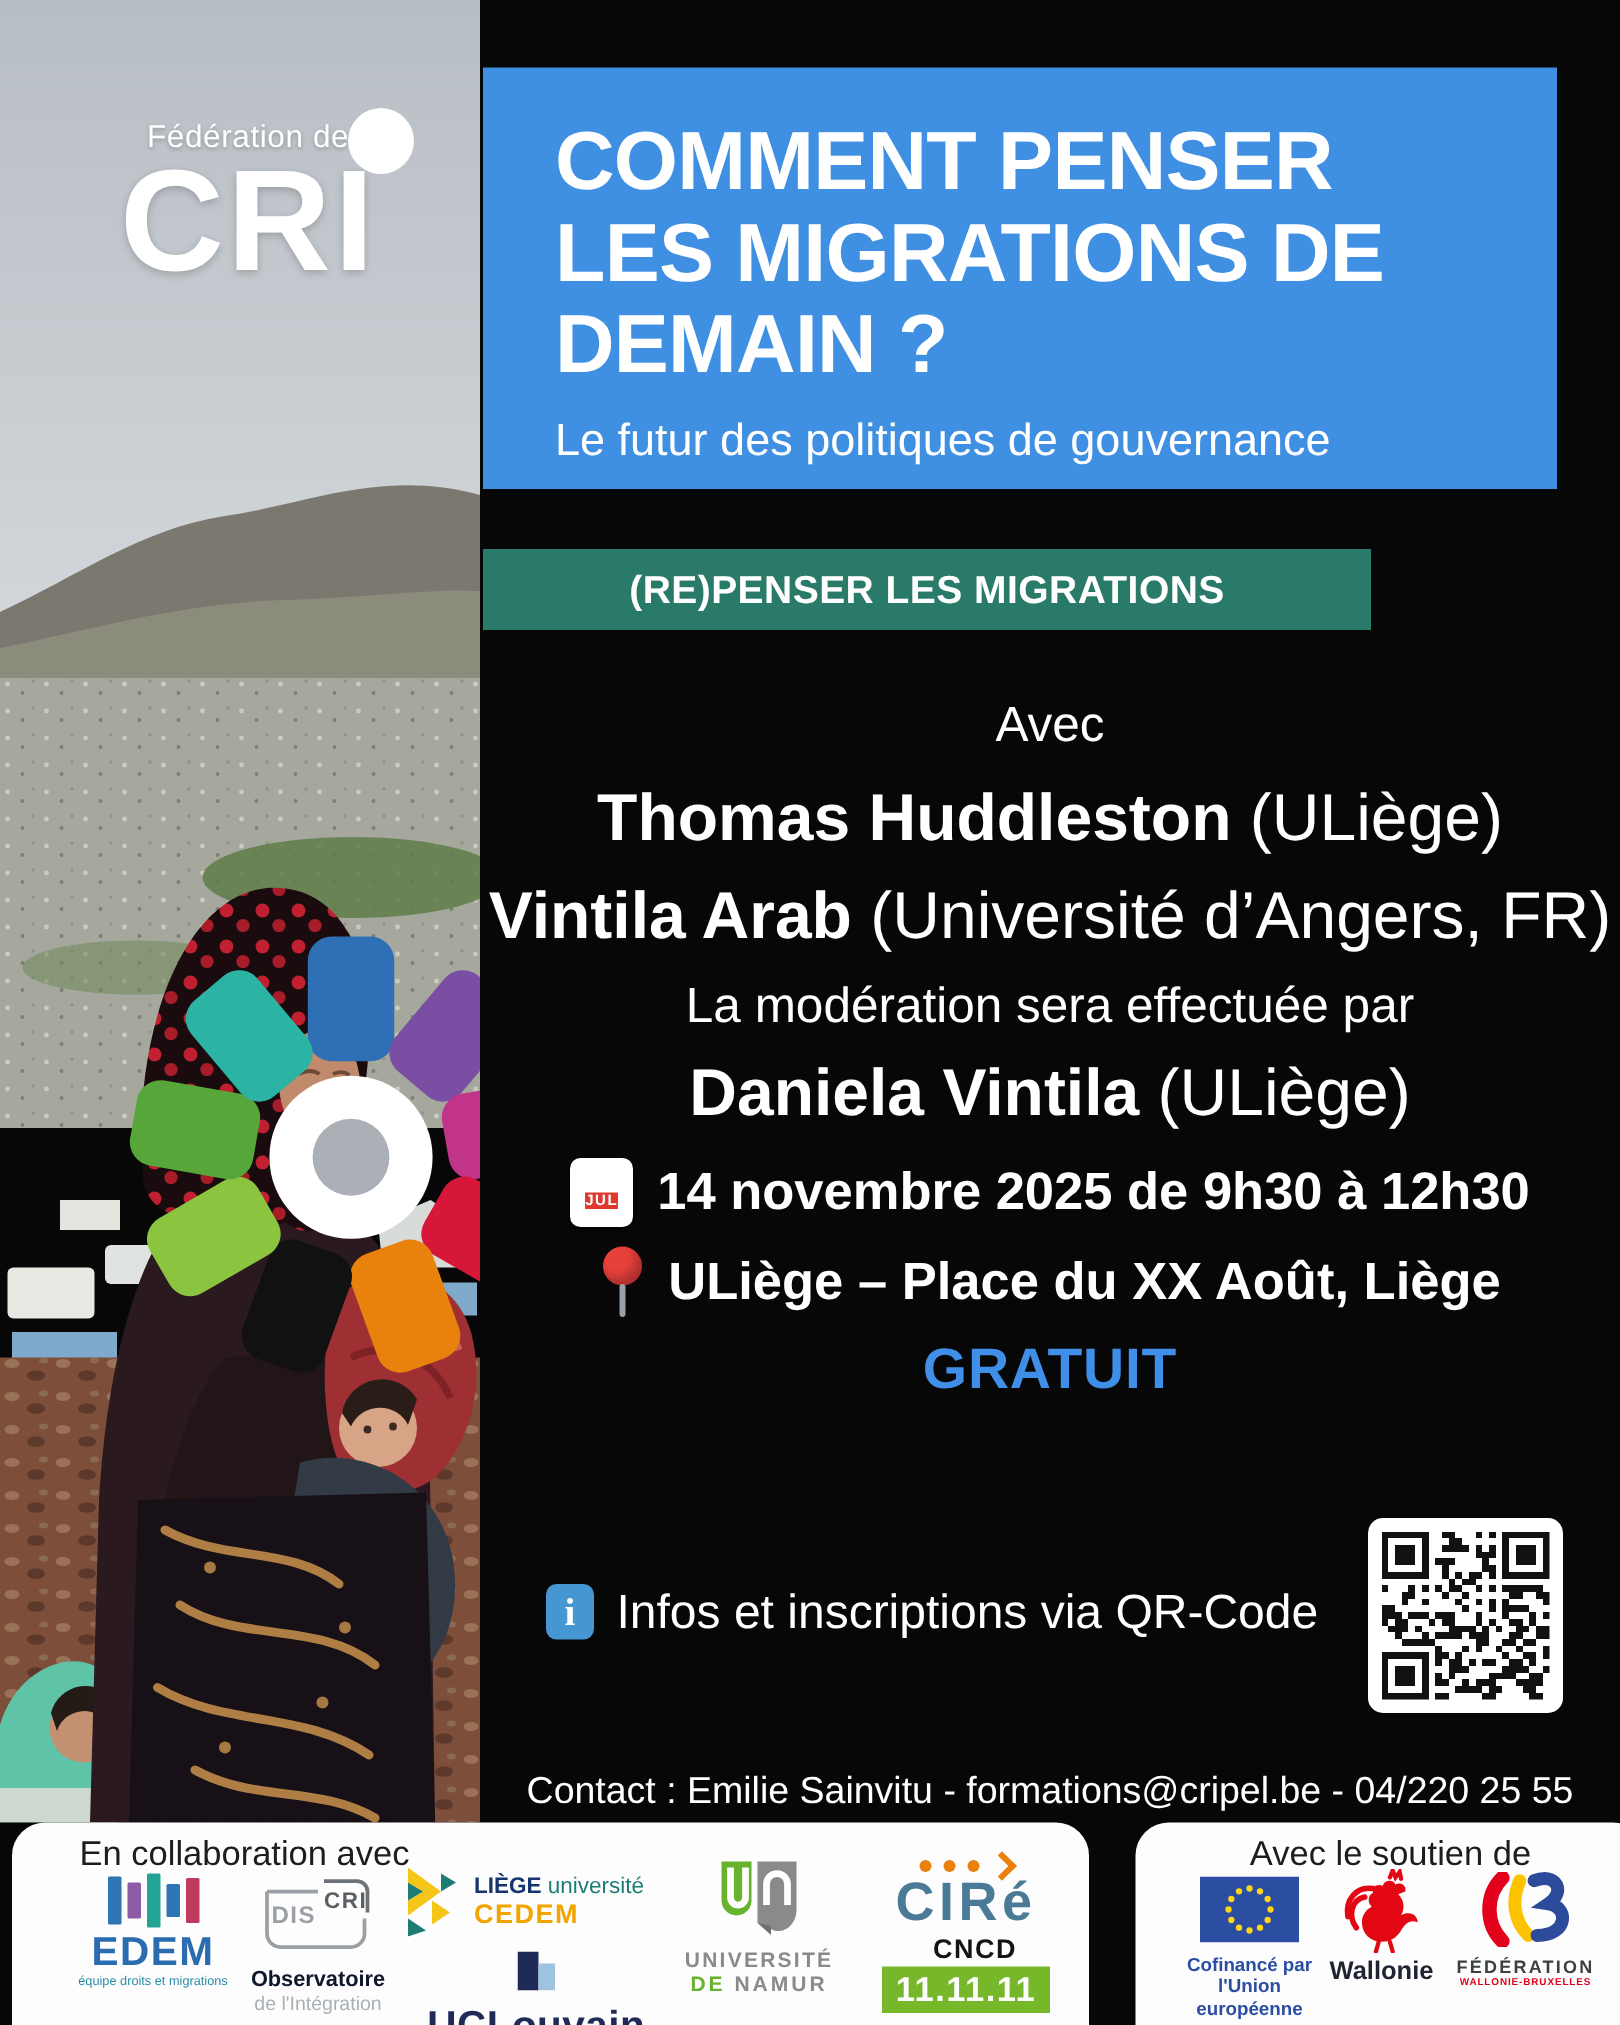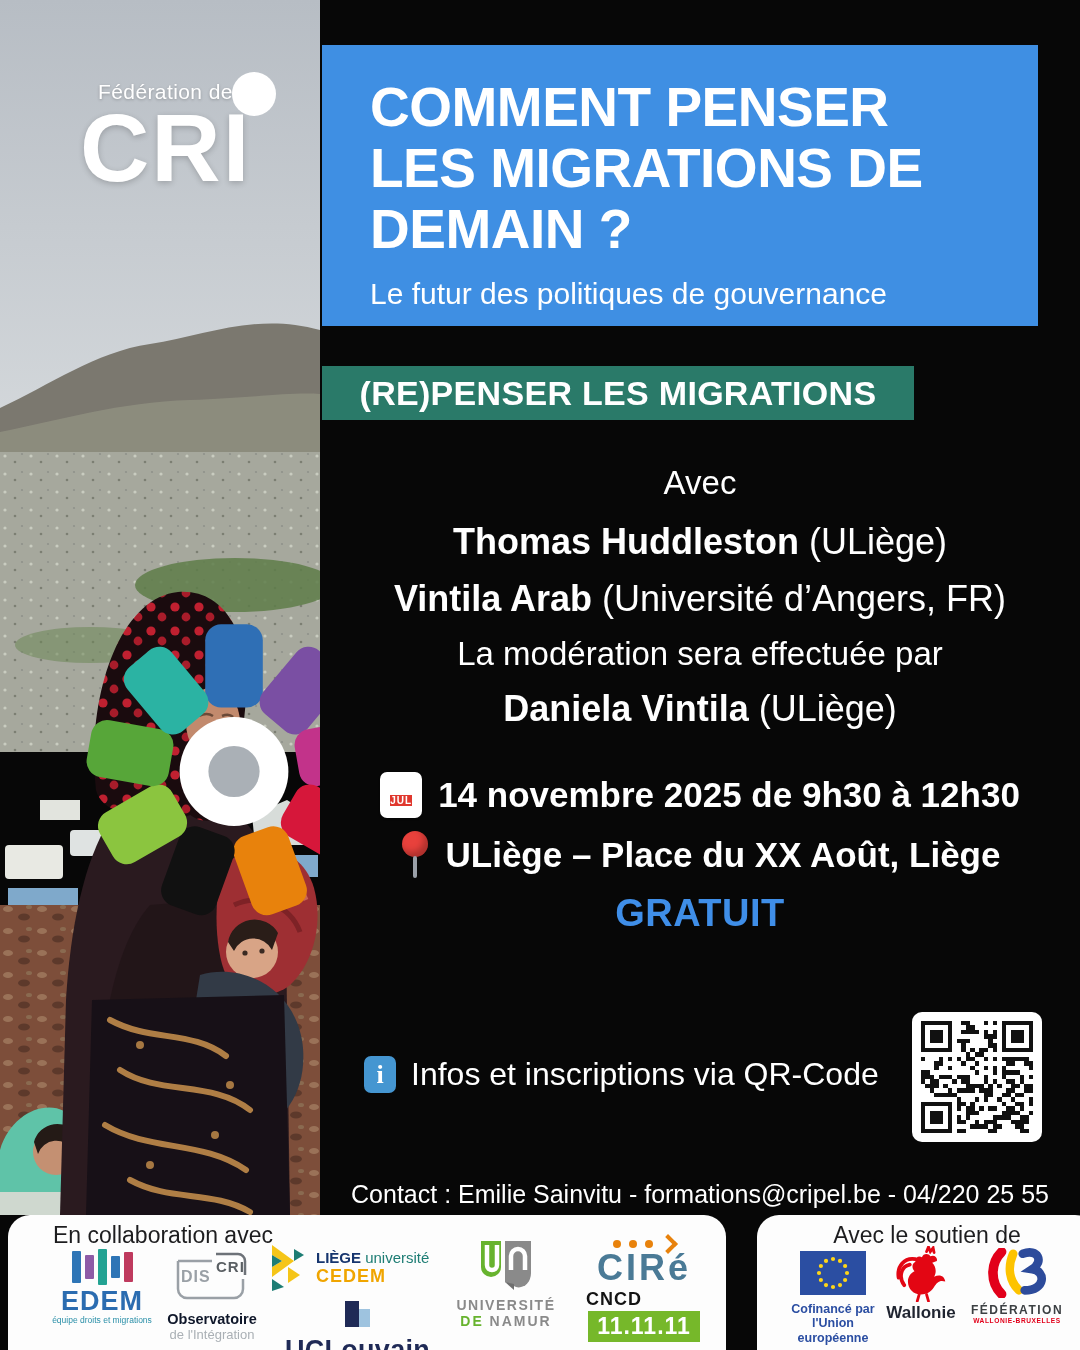--- a/index.html
+++ b/index.html
@@ -20,26 +20,26 @@
   .pinwheel{position:absolute;left:-6px;top:64px;width:70px;height:70px;}
 
   
   .title-block{position:absolute;left:322px;top:45px;width:716px;height:281px;background:#3F8FE3;
                box-sizing:border-box;padding:32px 30px 0 48px;color:#fff;}
   .title-line{font-size:55px;font-weight:800;line-height:61px;letter-spacing:-.5px;}
   .subtitle{margin-top:17px;font-size:30px;font-weight:400;}
 
   
   .banner{position:absolute;left:322px;top:366px;width:592px;height:54px;background:#2A7A69;color:#fff;
-          display:flex;align-items:center;justify-content:center;font-size:34px;font-weight:700;letter-spacing:.3px;}
+          display:flex;align-items:center;justify-content:center;font-size:26px;font-weight:700;letter-spacing:.3px;}
 
   
   .speakers{position:absolute;left:320px;top:464px;width:760px;text-align:center;color:#fff;}
   .avec{font-size:33px;margin-bottom:19px;}
-  .sp-line{font-size:36px;margin-bottom:15px;}
+  .sp-line{font-size:44px;margin-bottom:15px;}
   .sp-line b{font-weight:700;}
   .mod-line{font-size:33px;margin:5px 0 15px;}
 
   
   .details{position:absolute;left:320px;top:772px;width:760px;text-align:center;color:#fff;}
   .d-row{display:flex;align-items:center;justify-content:center;gap:16px;margin-bottom:11px;
          font-size:35px;font-weight:700;}
   .room{font-size:35px;font-weight:700;margin-bottom:13px;}
   .price{font-size:38px;font-weight:800;color:#3F8EE8;letter-spacing:.5px;}
 
@@ -94,21 +94,21 @@
   .una-l1{font-size:14px;font-weight:700;color:#8a8a8a;letter-spacing:1.5px;margin-top:1px;}
   .una-l2{font-size:14px;font-weight:700;color:#8a8a8a;letter-spacing:2px;}
   .una-l2 b{color:#67b32e;}
   
   .cire{left:566px;top:24px;width:140px;}
   .cire-dots{display:flex;justify-content:center;align-items:center;gap:8px;height:10px;margin-bottom:1px;}
   .cire-dots i{width:8px;height:8px;border-radius:50%;background:#e8820c;display:block;}
   .cire-dots .arr{width:10px;height:10px;border-top:4px solid #e8820c;border-right:4px solid #e8820c;
                   transform:rotate(45deg);background:none;border-radius:0;}
   .cire-name{font-size:36px;font-weight:700;color:#4a7a96;letter-spacing:3px;line-height:1;}
-  .cncd{font-size:18px;font-weight:800;color:#141414;text-align:left;margin:3px 0 1px 12px;letter-spacing:1px;}
+  .cncd{font-size:18px;font-weight:800;color:#141414;text-align:center;margin:3px 0 1px 12px;letter-spacing:1px;}
   .cncd-badge{display:inline-block;background:#76b82a;color:#fff;font-size:23px;font-weight:800;
               padding:2px 9px;letter-spacing:1px;}
   
   .eu{left:30px;top:36px;width:92px;}
   .eu-cap{font-size:12.5px;font-weight:700;color:#2b4ea2;line-height:1.15;margin-top:3px;}
   .wal{left:124px;top:31px;width:80px;}
   .wal-name{font-size:17px;font-weight:700;color:#1f2430;margin-top:-3px;}
   .fwb{left:206px;top:33px;width:108px;}
   .fwb-l1{font-size:12px;font-weight:700;color:#3c4043;letter-spacing:1.5px;margin-top:1px;}
   .fwb-l2{font-size:6.6px;font-weight:700;color:#e2001a;letter-spacing:.6px;}

